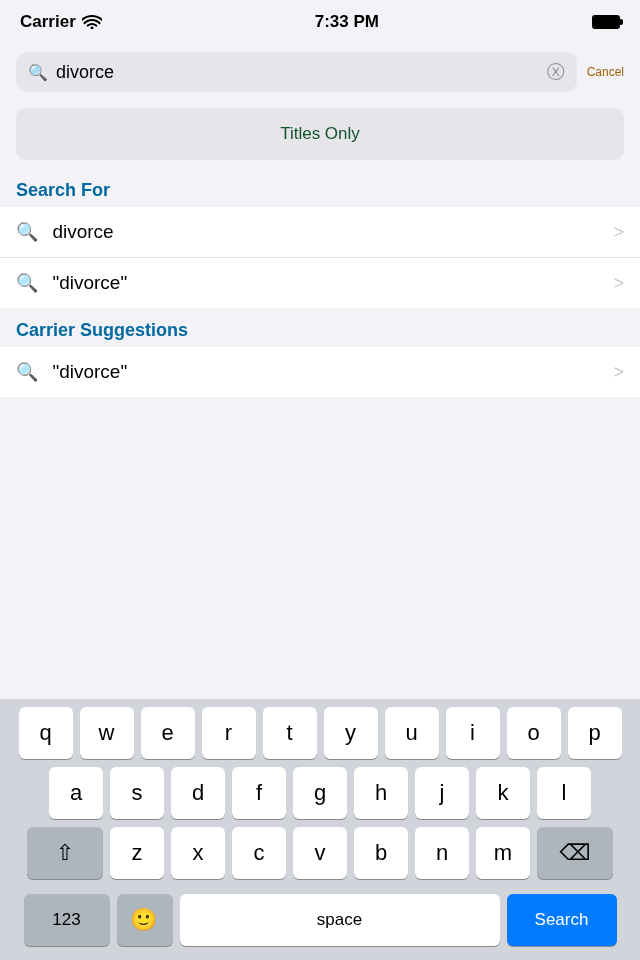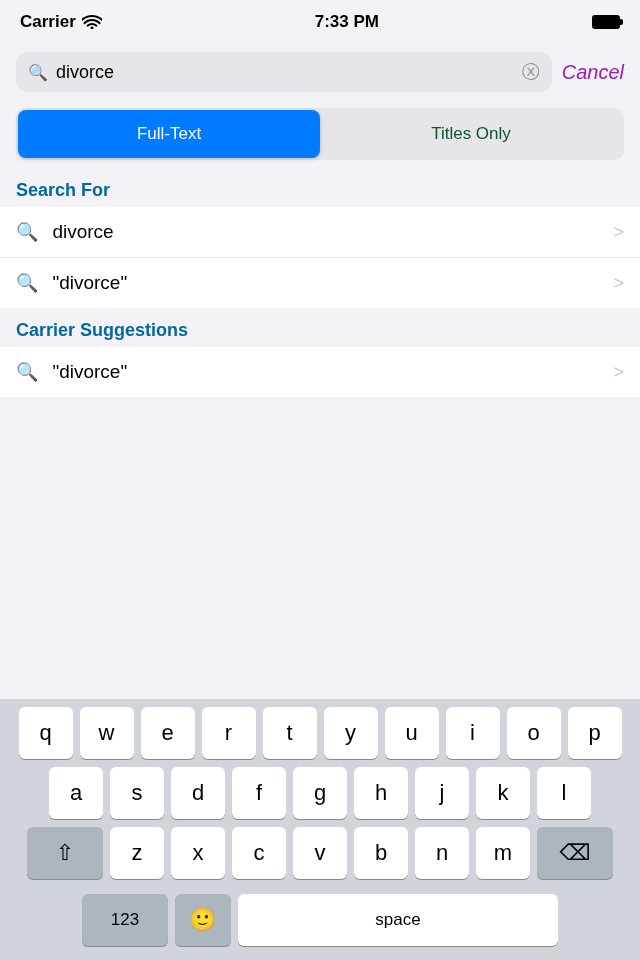--- a/index.html
+++ b/index.html
@@ -98,26 +98,25 @@
       border: none;
       cursor: pointer;
       color: #8e8e93;
       font-size: 18px;
       display: flex;
       align-items: center;
     }
     .cancel-btn {
       background: none;
       border: none;
-      color: #a21caf;
-      font-size: 20px;
+      color: #a16207;
+      font-size: 12px;
       cursor: pointer;
       white-space: nowrap;
       font-weight: 400;
-      font-style: italic;
     }
 
     
     .segmented-control {
       margin: 8px 16px;
       background: #e5e5ea;
       border-radius: 10px;
       display: flex;
       padding: 2px;
       height: 52px;
@@ -269,21 +268,20 @@
 <div class="search-bar">
   <div class="search-input-wrapper">
     <span class="search-icon-gray">🔍</span>
     <input type="text" value="divorce" style="">
     <button class="clear-btn">ⓧ</button>
   </div>
   <button class="cancel-btn">Cancel</button>
 </div>
 
 <div class="segmented-control">
-  <button class="seg-option active">Full-Text</button>
   <button class="seg-option">Titles Only</button>
 </div>
 
 <div class="section-header">Search For</div>
 <div class="list-container">
   <div class="list-item">
     <span class="list-search-icon">🔍</span>
     <span class="list-item-text">divorce</span>
     <span class="list-chevron">&gt;</span>
   </div>
@@ -339,14 +337,15 @@
     <button class="key key-letter">b</button>
     <button class="key key-letter">n</button>
     <button class="key key-letter">m</button>
     <button class="key key-special key-delete">⌫</button>
   </div>
 
   <div class="keyboard-bottom-row">
     <button class="key key-special key-123">123</button>
     <button class="key key-special key-emoji">🙂</button>
     <button class="key key-space">space</button>
+    <button class="key key-return">Search</button>
   </div>
 </div>
 
 </body></html>

